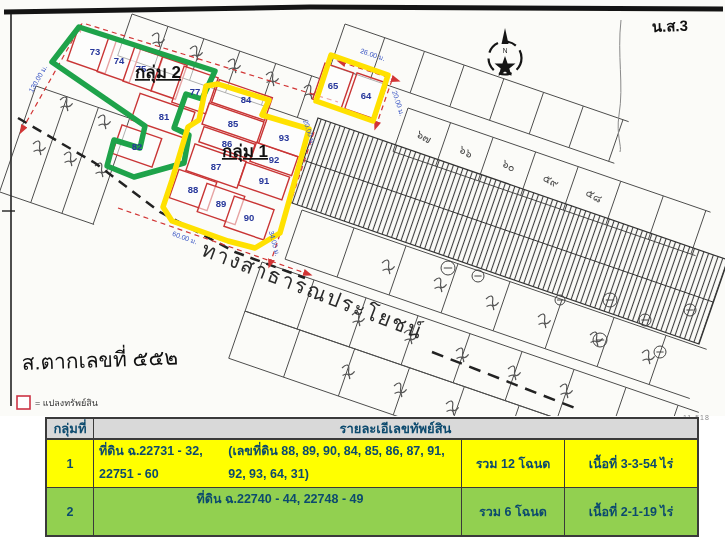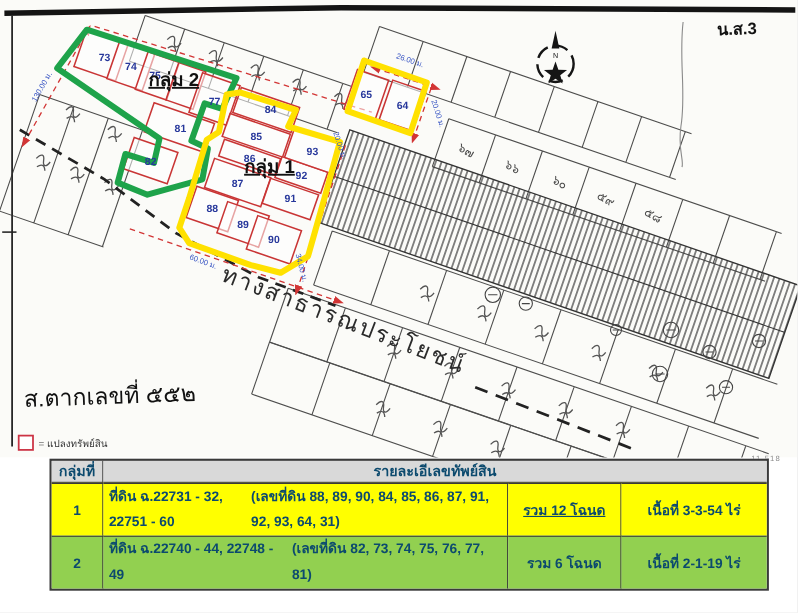--- a/index.html
+++ b/index.html
@@ -214,25 +214,24 @@
 
 <div class="tbl">
   <div class="hcell hc1">กลุ่มที่</div>
   <div class="hcell hc2">รายละเอีเลขทัพย์สิน</div>
 
   <div class="cell bR bT" style="background: rgb(255, 255, 0);">1</div>
   <div class="cell details bR bT" style="background: rgb(255, 255, 0);">
     <span>ที่ดิน ฉ.22731 - 32, 22751 - 60</span>
     <span>(เลขที่ดิน 88, 89, 90, 84, 85, 86, 87, 91, 92, 93, 64, 31)</span>
   </div>
-  <div class="cell bR bT" style="background: rgb(255, 255, 0); text-decoration: underline;">รวม 12 โฉนด</div>
+  <div class="cell bR bT" style="background: rgb(255, 255, 0);">รวม 12 โฉนด</div>
   <div class="cell bT" style="background: rgb(255, 255, 0);">เนื้อที่ 3-3-54 ไร่</div>
 
   <div class="cell bR bT" style="background: rgb(146, 208, 80);">2</div>
   <div class="cell details bR bT" style="background: rgb(146, 208, 80);">
     <span>ที่ดิน ฉ.22740 - 44, 22748 - 49</span>
-    <span>(เลขที่ดิน 82, 73, 74, 75, 76, 77, 81)</span>
   </div>
   <div class="cell bR bT" style="background: rgb(146, 208, 80);">รวม 6 โฉนด</div>
   <div class="cell bT" style="background: rgb(146, 208, 80);">เนื้อที่ 2-1-19 ไร่</div>
 </div>
 
 </div>
 
 </body></html>

